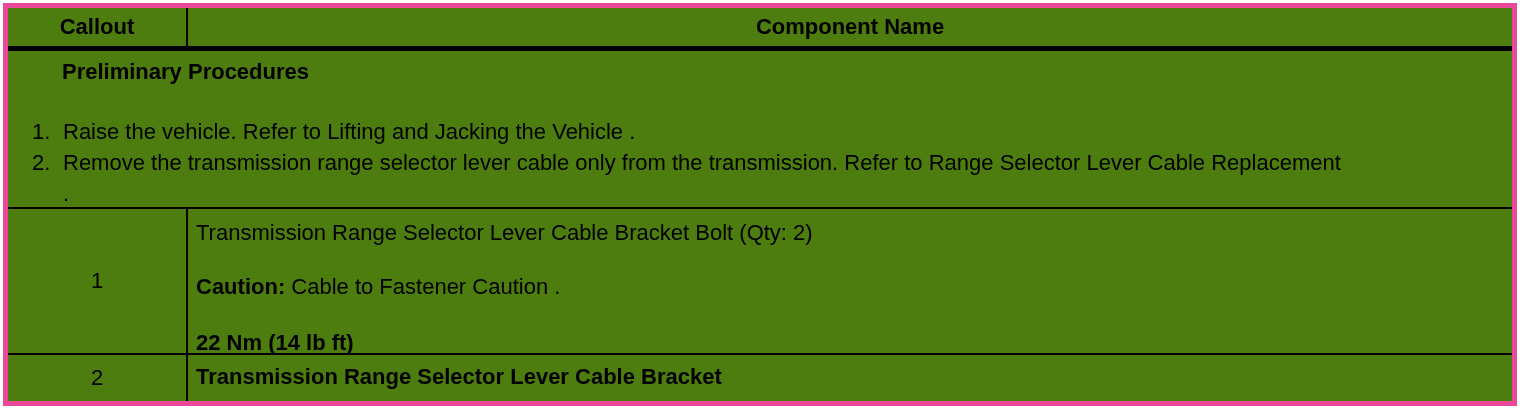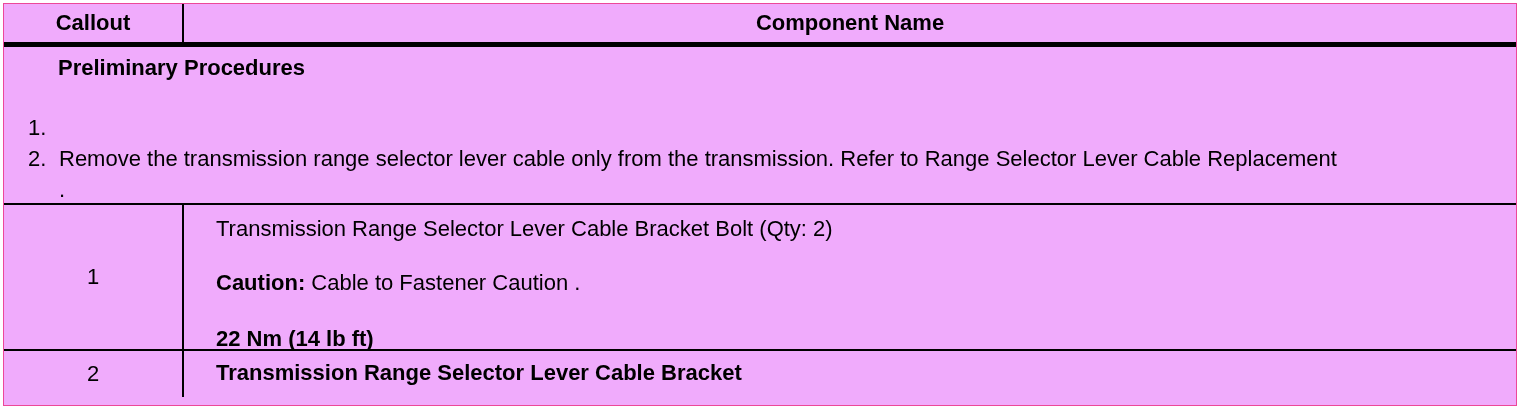--- a/index.html
+++ b/index.html
@@ -5,22 +5,22 @@
   * { box-sizing: border-box; margin: 0; padding: 0; }
   html, body {
     background: #ffffff;
     font-family: "Liberation Sans", sans-serif;
     color: #000000;
   }
   .doc-table {
     margin: 3px 0 0 3px;
     width: 1514px;
     height: 403px;
-    border: 1px solid #ec4899;
-    background: #f0abfc;
+    border: 5px solid #ec4899;
+    background: #4d7c0f;
     overflow: hidden;
   }
   
   .header-row {
     display: flex;
     height: 43px;
     border-bottom: 5px solid #000;
     font-size: 22px;
     font-weight: bold;
   }
@@ -54,40 +54,41 @@
   .callout-cell {
     flex: none;
     width: 180px;
     border-right: 2px solid #000;
     display: flex;
     align-items: center;
     justify-content: center;
   }
   .component-cell { flex: 1; padding: 12px 10px 0 8px; }
   .row-2 .component-cell { padding-top: 10px; font-weight: bold; }
-  .cline { line-height: 24px; margin-left: 24px; }
+  .cline { line-height: 24px; }
   .cline.l2 { margin-top: 30px; }
   .cline.l3 { margin-top: 32px; }
   .bold { font-weight: bold; }
 </style>
 </head>
 <body>
 
 <div class="doc-table">
 
   <div class="header-row">
     <div class="hcell callout-col">Callout</div>
     <div class="hcell component-col">Component Name</div>
   </div>
 
   <div class="prelim">
     <div class="prelim-title">Preliminary Procedures</div>
     <div class="steps">
       <div class="step">
         <span class="step-num">1.</span>
+        <span class="step-text">Raise the vehicle. Refer to Lifting and Jacking the Vehicle .</span>
       </div>
       <div class="step">
         <span class="step-num">2.</span>
         <span class="step-text">Remove the transmission range selector lever cable only from the transmission. Refer to Range Selector Lever Cable Replacement .</span>
       </div>
     </div>
   </div>
 
   <div class="body-row row-1">
     <div class="callout-cell">1</div>

